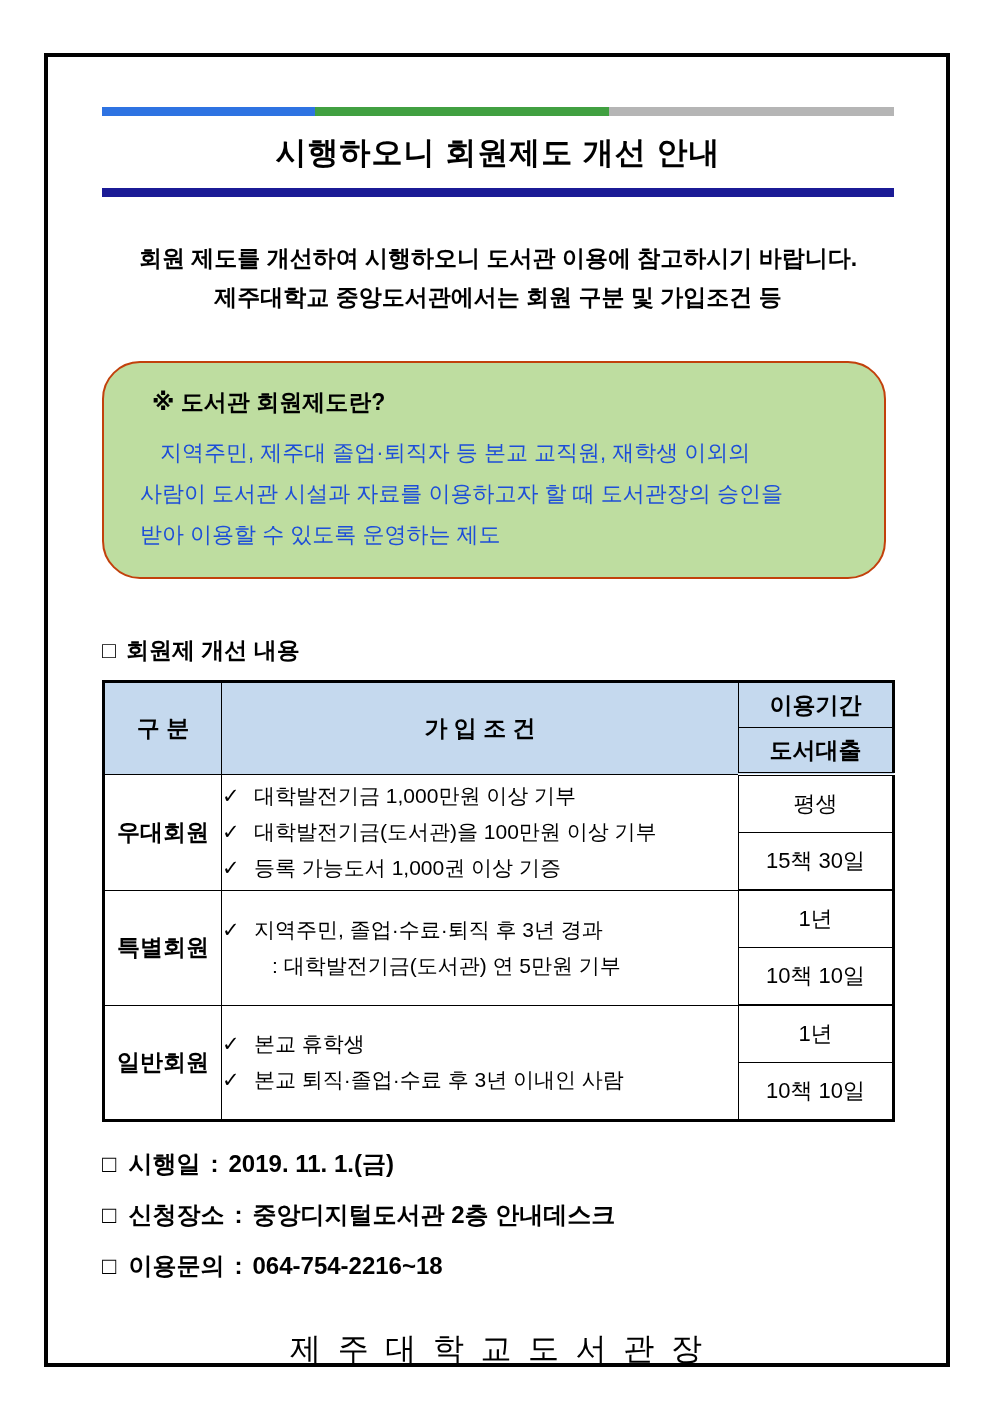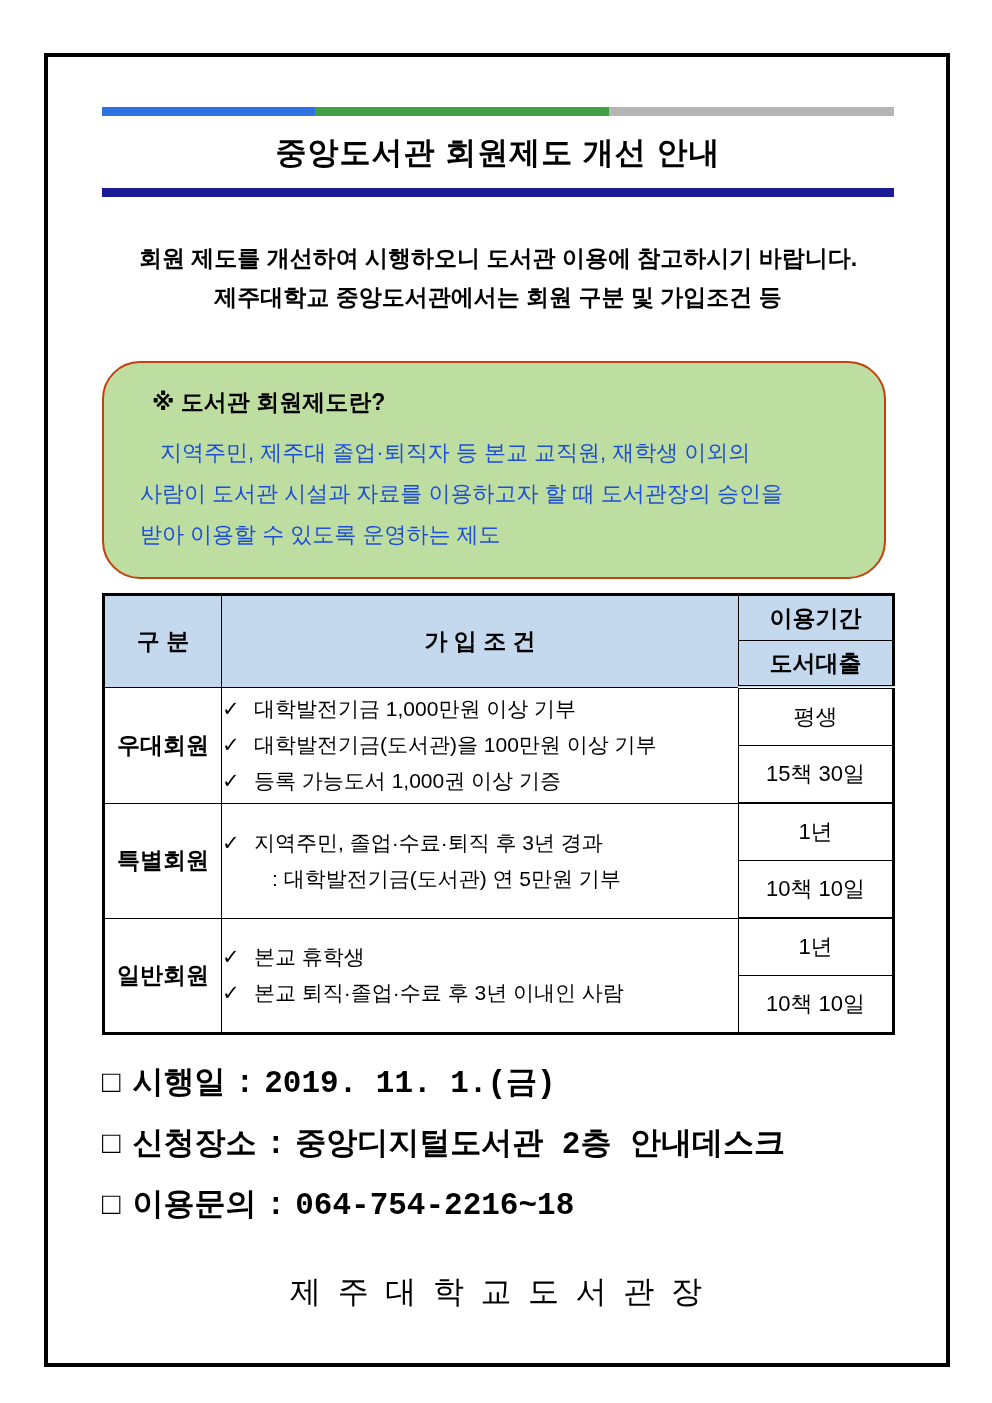--- a/index.html
+++ b/index.html
@@ -134,24 +134,23 @@
     vertical-align: middle;
     font-size: 22px;
   }
   tr.sub1 td.val { height: 56px; }
   tr.sub2 td.val { height: 56px; margin-left: 28px; }
   td.group-end, tr.group-last td { border-bottom: 2px solid #000; }
 
   
   .details { margin-top: 26px; }
   .detail-item {
-    font-size: 31px;
+    font-size: 24px;
     font-weight: bold;
     margin-bottom: 19px;
-    font-family: Liberation Mono, monospace;
   }
   .detail-item .bullet { font-weight: normal; margin-right: 12px; }
   .detail-item .sep { margin: 0 10px; }
 
   .footer-sign {
     margin-top: 46px;
     text-align: center;
     font-size: 31px;
     font-weight: normal;
     letter-spacing: 4px;
@@ -163,38 +162,41 @@
 <div class="page">
   <div class="frame">
     <div class="content">
 
       <div class="top-bar">
         <div class="seg-blue"></div>
         <div class="seg-green"></div>
         <div class="seg-gray"></div>
       </div>
 
-      <h1 class="title">중앙도서관 회원제도 개선 안내</h1>
+      <h1 class="title">시행하오니 회원제도 개선 안내</h1>
 
       <div class="divider"></div>
 
       <div class="intro">
         <div>회원 제도를 개선하여 시행하오니 도서관 이용에 참고하시기 바랍니다.</div>
         <div>제주대학교 중앙도서관에서는 회원 구분 및 가입조건 등</div>
       </div>
 
       <div class="info-box">
         <div class="info-box-title">※ 도서관 회원제도란?</div>
         <div class="info-box-body">
           <div class="info-line first">지역주민, 제주대 졸업·퇴직자 등 본교 교직원, 재학생 이외의</div>
           <div class="info-line">사람이 도서관 시설과 자료를 이용하고자 할 때 도서관장의 승인을</div>
           <div class="info-line">받아 이용할 수 있도록 운영하는 제도</div>
         </div>
       </div>
 
+      <div class="section-heading">
+        <span class="bullet">□</span><span>회원제 개선 내용</span>
+      </div>
 
       <table class="member">
         <colgroup>
             <col class="c1">
             <col class="c2">
             <col class="c3">
           </colgroup>
         <tbody>
             <tr class="hrow1">
           <th class="hdr hdr-span" rowspan="2">구  분</th>

